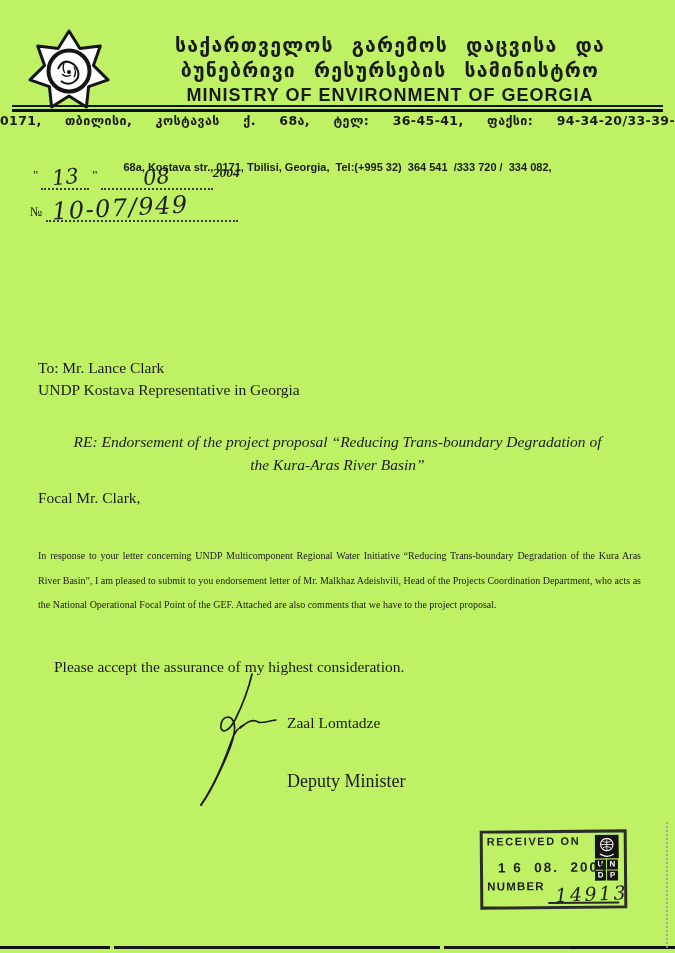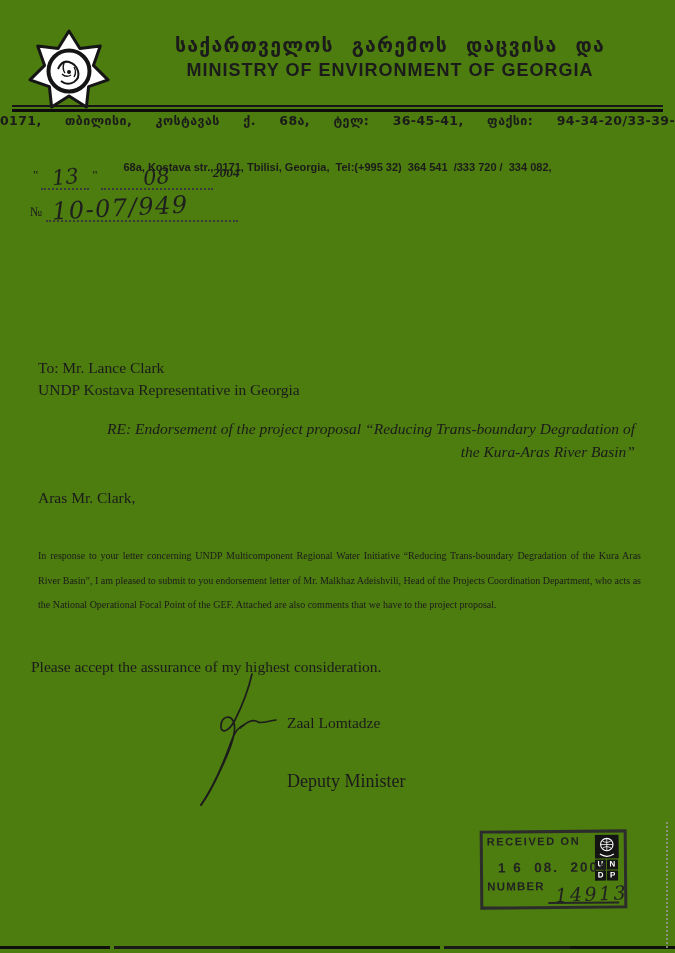--- a/index.html
+++ b/index.html
@@ -1,16 +1,16 @@
 <!DOCTYPE html>
 <html><head>
 <meta charset="utf-8">
 <style>
   html,body{margin:0;padding:0;background:#e8e8e8;}
-  #page{position:relative;width:675px;height:953px;background:#4d7c0f;overflow:hidden;
+  #page{position:relative;width:675px;height:953px;background:#bef264;overflow:hidden;
         font-family:"Liberation Serif",serif;color:#1b1b1b;margin:0 auto;}
 
   
   .emblem{position:absolute;left:27px;top:29px;width:84px;height:84px;}
   .head-text{position:absolute;left:116px;top:33px;width:548px;text-align:center;}
   .title-ka{font-family:"DejaVu Sans",sans-serif;font-weight:700;font-size:19.5px;
             letter-spacing:1.2px;word-spacing:10px;line-height:25px;white-space:nowrap;}
   .title-en{font-family:"Liberation Sans",sans-serif;font-weight:700;font-size:18px;
             letter-spacing:1px;line-height:21px;margin-top:2px;white-space:nowrap;}
   .rule{position:absolute;left:12px;top:105px;width:651px;}
@@ -35,26 +35,26 @@
         display:inline-block;}
   .hand.h20{font-size:21px;transform:rotate(-5deg);line-height:22px;}
   .hand.h24{font-size:24px;letter-spacing:1.5px;transform:rotate(-3deg);line-height:24px;}
   .year{font-style:italic;font-weight:700;font-size:13.5px;margin-left:0;
         transform:translateY(-9px);}
   .nosym{font-size:13px;transform:translateY(-2px);}
   .ref-row2{margin-top:6px;}
 
   
   .recipient{position:absolute;left:38px;top:357px;font-size:15.5px;line-height:21.5px;}
-  .subject{position:absolute;left:40px;top:418px;width:595px;text-align:right;
+  .subject{position:absolute;left:40px;top:431px;width:595px;text-align:center;
            font-style:italic;font-size:15.5px;line-height:22.5px;}
   .salutation{position:absolute;left:38px;top:489px;font-size:15.5px;}
   .bodytext{position:absolute;left:38px;top:544px;width:603px;font-size:10px;
             line-height:24.6px;text-align:justify;}
-  .closing{position:absolute;left:31px;top:658px;font-size:15.5px;}
+  .closing{position:absolute;left:54px;top:658px;font-size:15.5px;}
 
   
   .sig-svg{position:absolute;left:190px;top:670px;width:92px;height:140px;}
   .sig-name{position:absolute;left:287px;top:714px;font-size:15.5px;}
   .sig-title{position:absolute;left:287px;top:771px;font-size:18px;}
 
   
   .stamp{position:absolute;left:480px;top:830px;width:141px;height:73px;
          border:3px solid #2c2c2c;transform:rotate(-.5deg);
          font-family:"Liberation Sans",sans-serif;color:#222;}
@@ -88,20 +88,21 @@
   <svg class="emblem" viewBox="0 0 84 84">
     <path d="M42,2 52.9,19.5 73.3,17.1 66.4,36.4 81,50.9 61.6,57.6 59.4,78 42,67 24.6,78 22.4,57.6 3,50.9 17.6,36.4 10.7,17.1 31.1,19.5 Z" fill="#fff" stroke="#151515" stroke-width="3" stroke-linejoin="round"></path>
     <circle cx="42" cy="42" r="20.5" fill="#fff" stroke="#151515" stroke-width="4"></circle>
     <path d="M31,40 q4,-9 11,-7 q7,2 9,9 q2,7 -4,11 q-7,4 -13,-1" fill="none" stroke="#151515" stroke-width="2"></path>
     <path d="M35,45 q4,4 9,1 M37,34 q-2,6 1,10 M47,38 q3,5 0,10" fill="none" stroke="#151515" stroke-width="1.4"></path>
     <circle cx="42" cy="43" r="2" fill="#151515"></circle>
   </svg>
 
   <div class="head-text">
     <div class="title-ka">საქართველოს  გარემოს  დაცვისა  და</div>
+    <div class="title-ka">ბუნებრივი  რესურსების  სამინისტრო</div>
     <div class="title-en">MINISTRY OF ENVIRONMENT OF GEORGIA</div>
   </div>
   <div class="rule">
     <div class="r1"></div>
       <div class="r2"></div>
   </div>
   <div class="addr-ka">0171,  თბილისი,  კოსტავას  ქ.  68ა,  ტელ:  36-45-41,  ფაქსი:  94-34-20/33-39-52</div>
   <div class="addr-en">
     <div>68a, Kostava str., 0171, Tbilisi, Georgia,  Tel:(+995 32)  364 541  /333 720 /  334 082,</div>
   </div>
@@ -129,21 +130,21 @@
   <div class="recipient">
     <div>To: Mr. Lance Clark</div>
     <div>UNDP Kostava Representative in Georgia</div>
   </div>
 
   <div class="subject">
     <div>RE: Endorsement of the project proposal “Reducing Trans-boundary Degradation of</div>
     <div>the Kura-Aras River Basin”</div>
   </div>
 
-  <div class="salutation">Aras Mr. Clark,</div>
+  <div class="salutation">Focal Mr. Clark,</div>
   <div class="bodytext">In response to your letter concerning UNDP Multicomponent Regional Water Initiative “Reducing Trans-boundary Degradation of the Kura Aras River Basin”, I am pleased to submit to you endorsement letter of Mr. Malkhaz Adeishvili, Head of the Projects Coordination Department, who acts as the National Operational Focal Point of the GEF. Attached are also comments that we have to the project proposal.</div>
   <div class="closing">Please accept the assurance of my highest consideration.</div>
 
   <svg class="sig-svg" viewBox="0 0 92 140">
     <g fill="none" stroke="#1c1c1c" stroke-width="1.7" stroke-linecap="round" stroke-linejoin="round">
       <path d="M62,4 C57,26 50,40 45,50 C38,63 30,64 31,55 C32,46 41,44 44,53 C47,64 38,84 30,101 C24,114 18,126 11,135"></path>
       <path d="M11,135 C23,117 33,95 41,72 C44,63 48,57 54,55"></path>
       <path d="M50,58 C58,51 63,49 68,52 C71,54 78,51 86,50"></path>
     </g>
   </svg>

